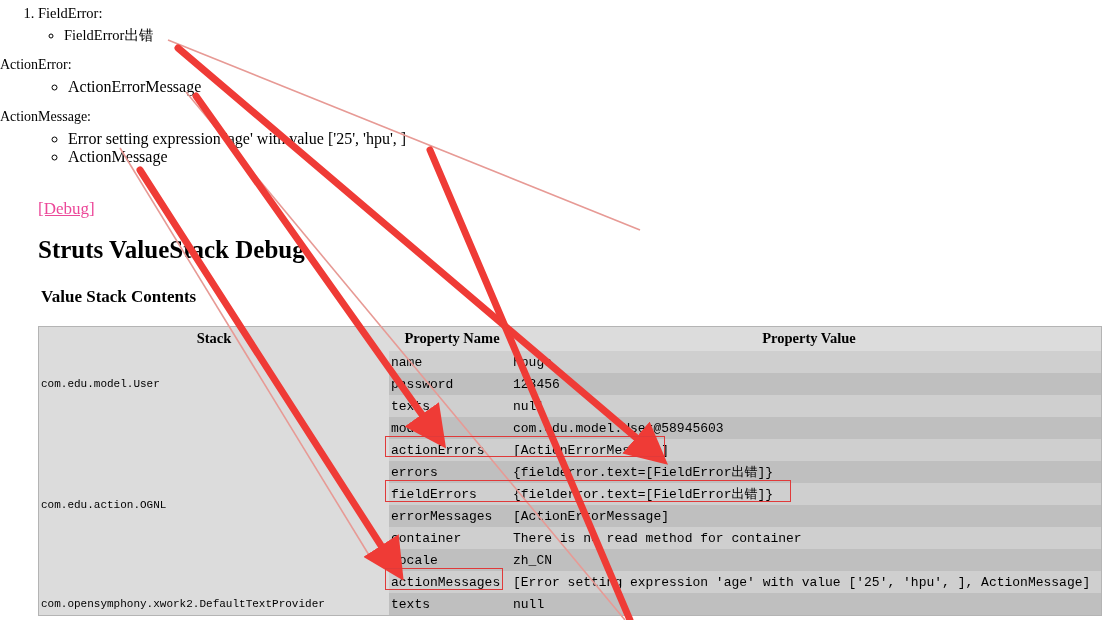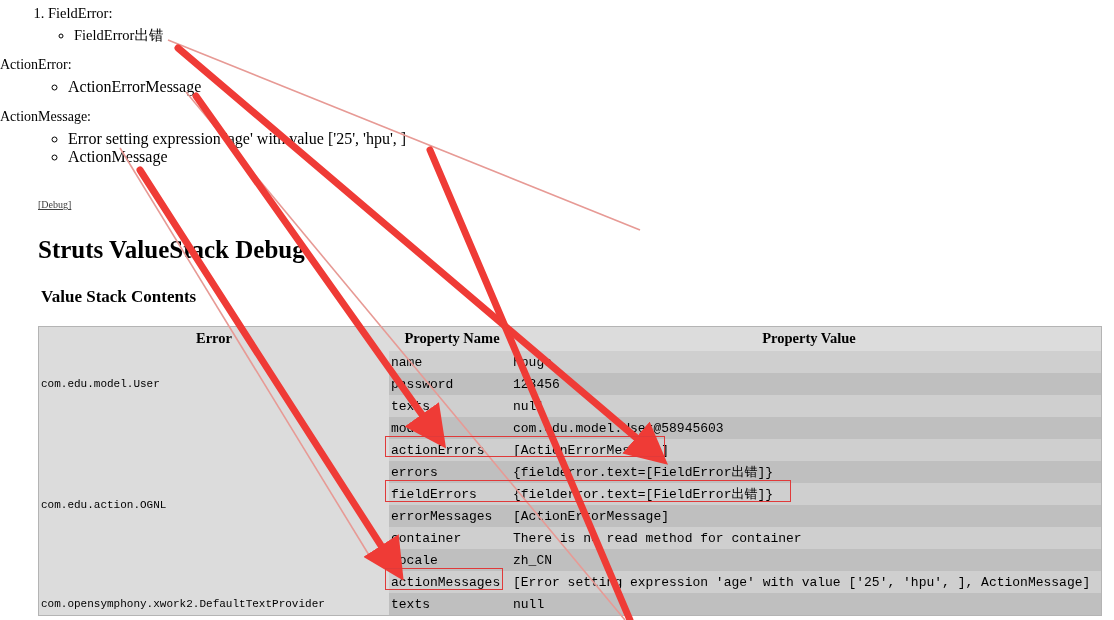--- a/index.html
+++ b/index.html
@@ -18,21 +18,21 @@
 
   
   .msg-block {
     position: absolute;
     left: 0;
     top: 0;
     width: 1100px;
   }
   ol.err-list {
     margin: 4px 0 0 0;
-    padding-left: 48px;
+    padding-left: 38px;
     font-size: 14.5px;
     list-style-type: decimal;
   }
   ol.err-list > li {
     line-height: 18px;
   }
   ul.sub-list {
     margin: 4px;
     padding-left: 22px;
     list-style-type: circle;
@@ -49,22 +49,22 @@
     padding-left: 64px;
   }
   ol.err-list > li > ul.sub-list {
     padding-left: 22px;
   }
 
   .debug-link {
     position: absolute;
     left: 38px;
     top: 199px;
-    font-size: 10px;
-    color: #404040;
+    font-size: 17px;
+    color: #ec4899;
     text-decoration: underline;
     cursor: pointer;
   }
 
   h1.page-h1 {
     position: absolute;
     left: 38px;
     top: 236px;
     margin: 0;
     font-size: 25px;
@@ -168,21 +168,21 @@
 </div>
 
 <a class="debug-link" href="#">[Debug]</a>
 
 <h1 class="page-h1">Struts ValueStack Debug</h1>
 <h3 class="page-h3">Value Stack Contents</h3>
 
 <table class="vs-table">
   <thead>
     <tr>
-      <th class="hdr-obj">Error</th>
+      <th class="hdr-obj">Stack</th>
       <th class="hdr-name">Property Name</th>
       <th class="hdr-val">Property Value</th>
     </tr>
   </thead>
   <tbody>
 
     <tr class="row-a">
       <td class="obj-cell" rowspan="3">com.edu.model.User</td>
       <td class="prop-name">name</td>
       <td class="prop-val">hpugs</td>

